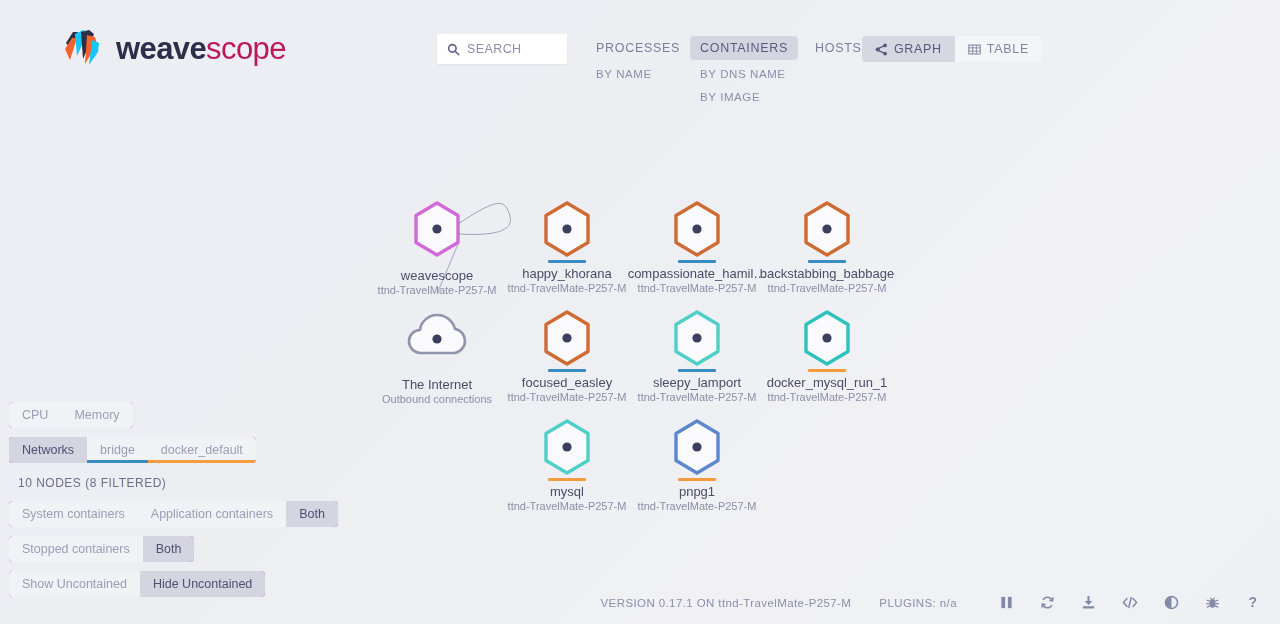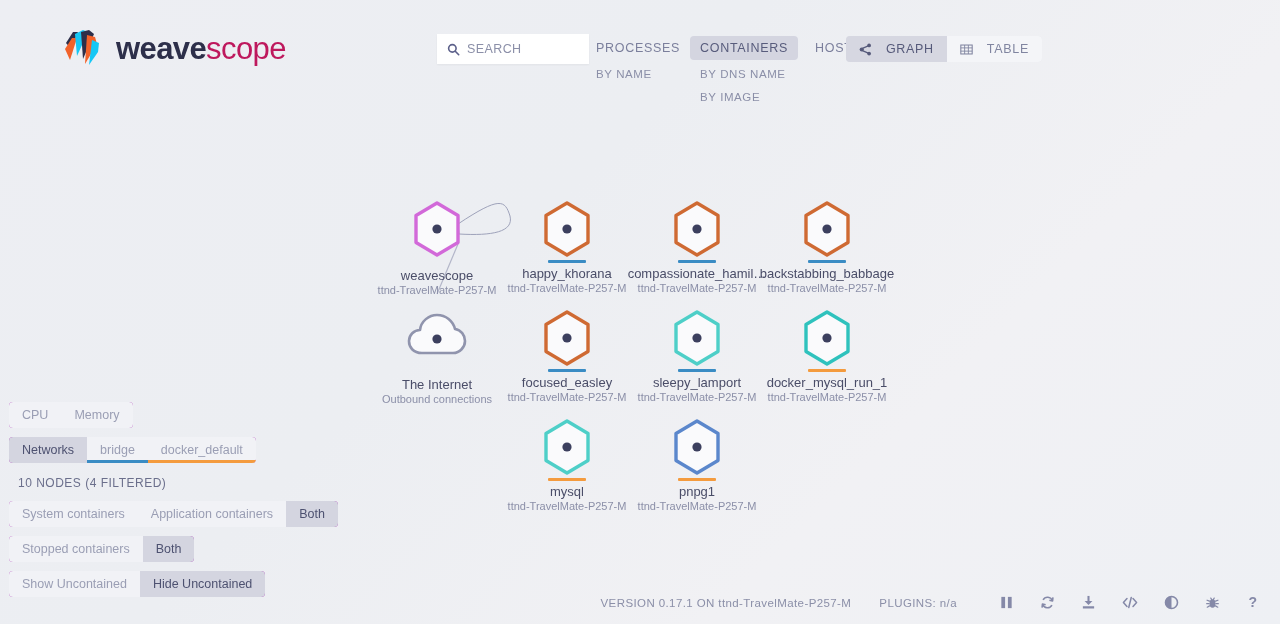--- a/index.html
+++ b/index.html
@@ -20,21 +20,21 @@
   #logo-wrap {
     position: absolute; left: 62px; top: 26px;
     display: flex; align-items: center; gap: 10px;
   }
   #logo-mark { width: 44px; height: 44px; display:block; }
   #logo-text { font-size: 31px; font-weight: 700; color: #2d2f4a; letter-spacing: -0.6px; line-height: 1; white-space: nowrap;}
   #logo-text .thin { font-weight: 400; color: #be185d; }
 
   #search-box {
     position: absolute; left: 437px; top: 34px;
-    width: 152px; height: 30px;
+    width: 130px; height: 30px;
     background: #fff; border-radius: 0;
     display: flex; align-items: center; gap: 7px;
     padding: 0 10px;
     box-shadow: 0 1px 2px rgba(0,0,0,.05);
   }
   #search-box svg { flex: 0 0 auto; }
   .search-ph { font-size: 12.5px; color: #8b8fa8; letter-spacing: .4px; }
 
   .topo-col { position: absolute; top: 36px; }
   .topo-main {
@@ -51,21 +51,21 @@
   #topo-processes { left: 586px; }
   #topo-containers { left: 690px; }
   #topo-hosts { left: 805px; text-align: right; }
 
   #view-toggle {
     position: absolute; right: 238px; top: 36px;
     display: flex; border-radius: 4px; overflow: hidden;
     background: #e3e4ec;
   }
   .view-btn {
-    display: flex; align-items: center; gap: 14px;
+    display: flex; align-items: center; gap: 6px;
     font-size: 12.5px; letter-spacing: .7px;
     padding: 6px 13px; cursor: pointer; color: #6e7290;
   }
   .view-btn.sel { background: #d6d7e1; color: #565a7a; }
   .view-btn.un { background: #f4f5f8; color: #8085a0; }
 
   
   #graph { position: absolute; left: 0; top: 130px; width: 1280px; height: 440px; }
   .node { position: absolute; width: 160px; text-align: center; }
   .hexwrap { position: relative; height: 62px; display:flex; justify-content:center; align-items:flex-start;}
@@ -286,21 +286,21 @@
 <div id="left-controls">
   <div class="ctrl-group" id="metric-group">
       <div class="ctrl-btn mid">CPU</div>
       <div class="ctrl-btn mid">Memory</div>
     </div><br>
   <div class="ctrl-group" id="network-group">
       <div class="ctrl-btn sel">Networks</div>
       <div class="ctrl-btn mid">bridge<div class="ctrl-underline" style="background: rgb(58, 140, 196);"></div></div>
       <div class="ctrl-btn mid">docker_default<div class="ctrl-underline" style="background: rgb(244, 155, 62);"></div></div>
     </div>
-  <div id="node-count">10 NODES (4 FILTERED)</div>
+  <div id="node-count">10 NODES (8 FILTERED)</div>
   <div class="ctrl-group" id="ctype-group">
       <div class="ctrl-btn mid">System containers</div>
       <div class="ctrl-btn mid">Application containers</div>
       <div class="ctrl-btn sel">Both</div>
     </div><br>
   <div class="ctrl-group" id="cstate-group">
       <div class="ctrl-btn mid">Stopped containers</div>
       <div class="ctrl-btn sel">Both</div>
     </div><br>
   <div class="ctrl-group" id="uncont-group">

